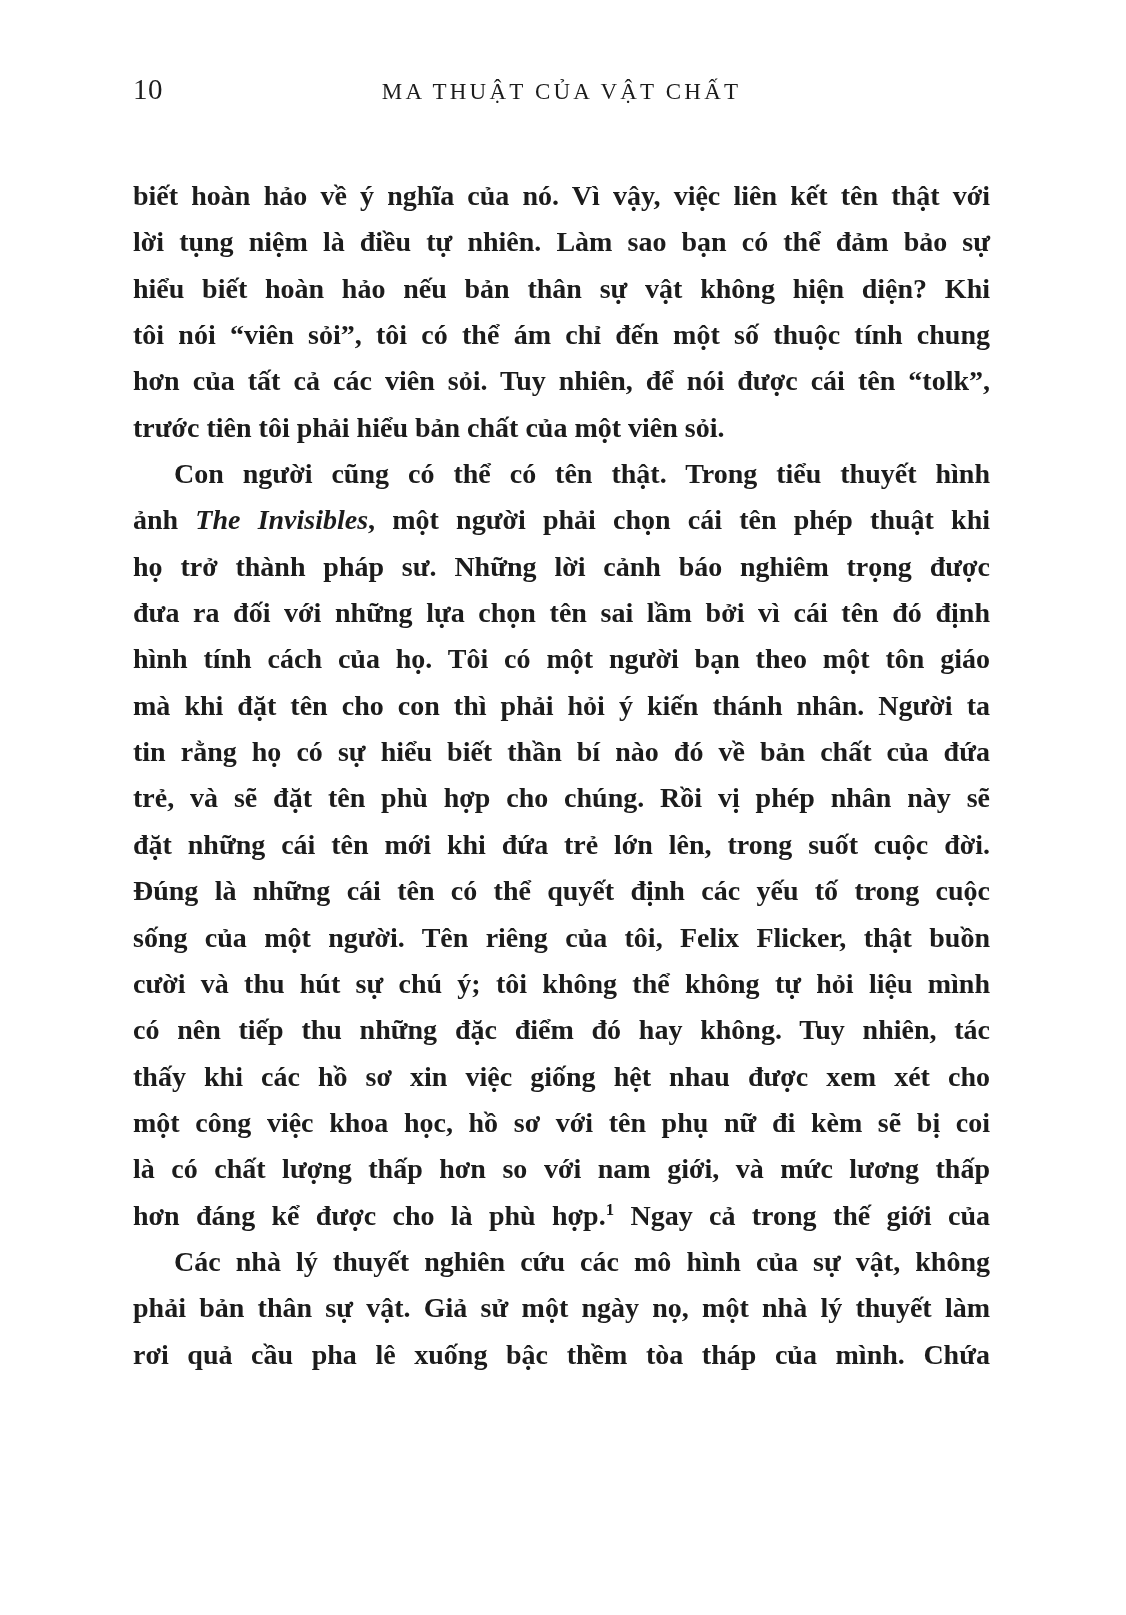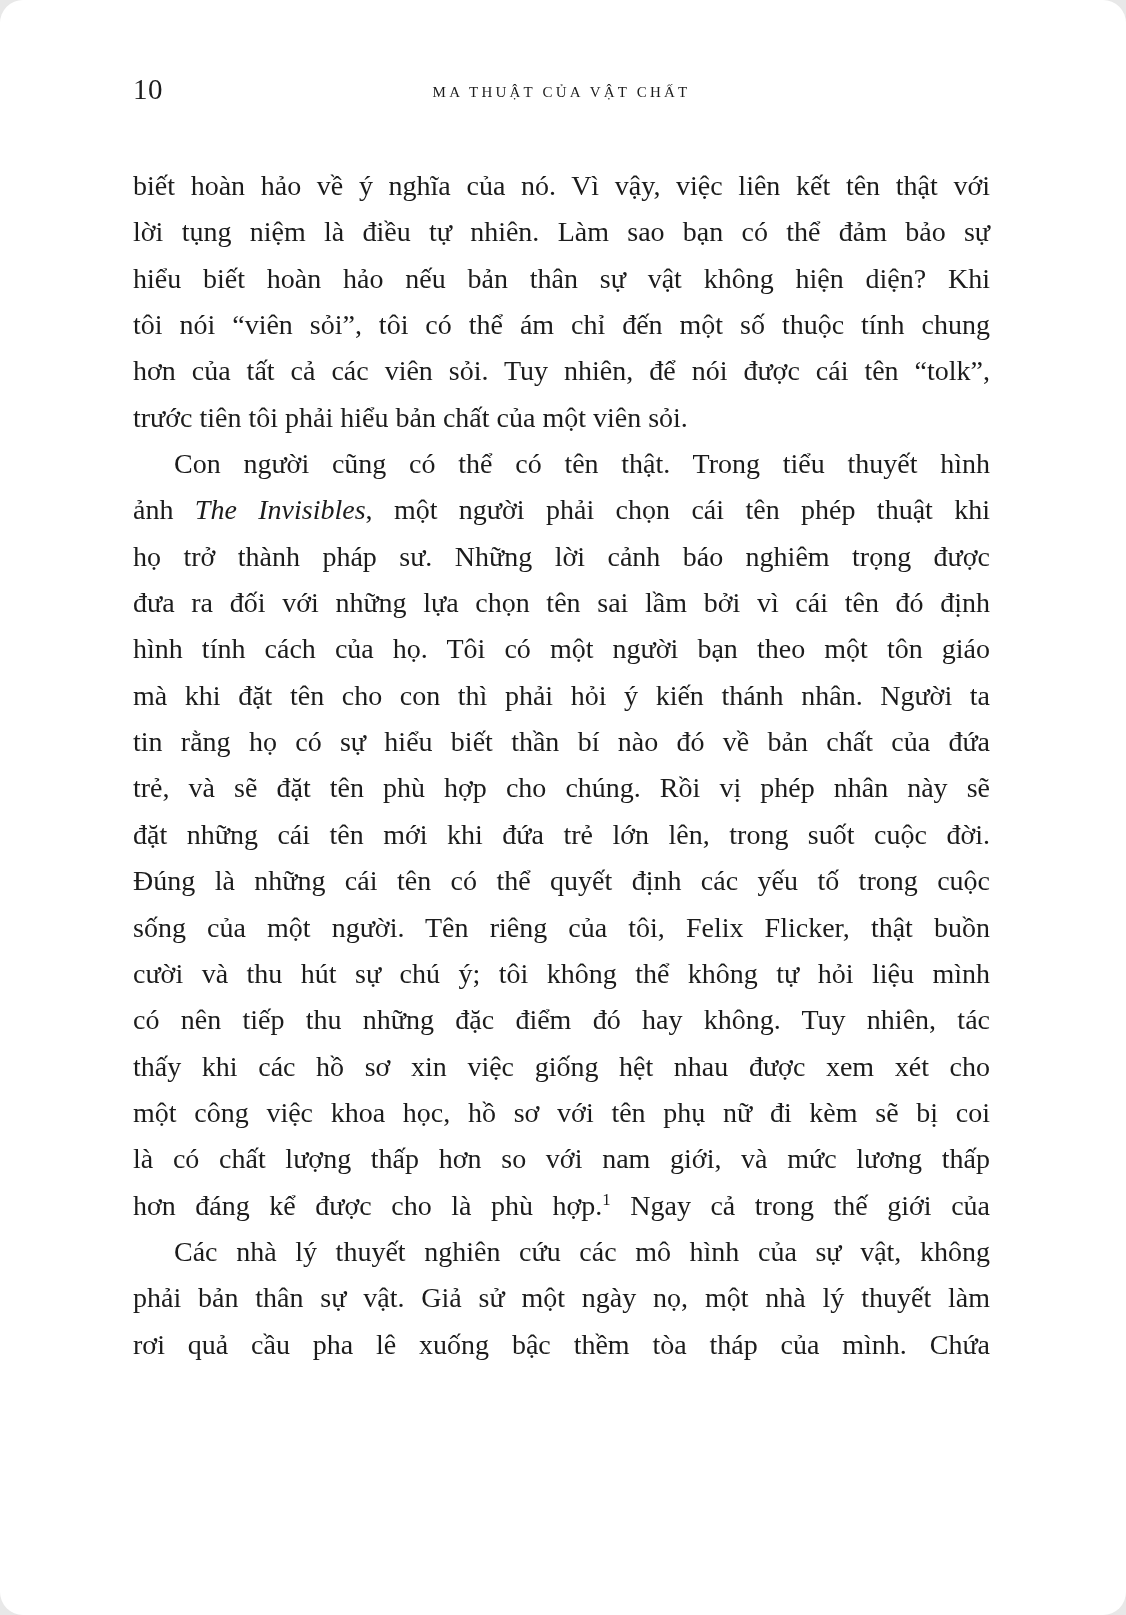--- a/index.html
+++ b/index.html
@@ -8,21 +8,20 @@
     background: #e8e8e8;
   }
   .page {
     position: relative;
     width: 1126px;
     height: 1615px;
     background: #ffffff;
     font-family: "Liberation Serif", "DejaVu Serif", serif;
     color: #1c1c1c;
     overflow: hidden;
-    border-radius: 23px;
   }
   .running-header {
     position: absolute;
     top: 70px;
     left: 133px;
     width: 857px;
     height: 42px;
   }
   .page-number {
     position: absolute;
@@ -31,31 +30,32 @@
     font-size: 29px;
     line-height: 34px;
     letter-spacing: 0.5px;
   }
   .running-title {
     position: absolute;
     left: 0;
     right: 0;
     top: 8px;
     text-align: center;
-    font-size: 15px;
+    font-size: 23px;
     line-height: 28px;
     letter-spacing: 3.2px;
     white-space: nowrap;
   }
   .body-text {
     position: absolute;
-    top: 163px;
+    top: 173px;
     left: 133px;
     width: 857px;
     font-size: 28px;
+    font-weight: bold;
   }
   .line {
     height: 46.35px;
     line-height: 46.35px;
     text-align: justify;
     text-align-last: justify;
     overflow: visible;
   }
   .line.indent {
     padding-left: 41px;

